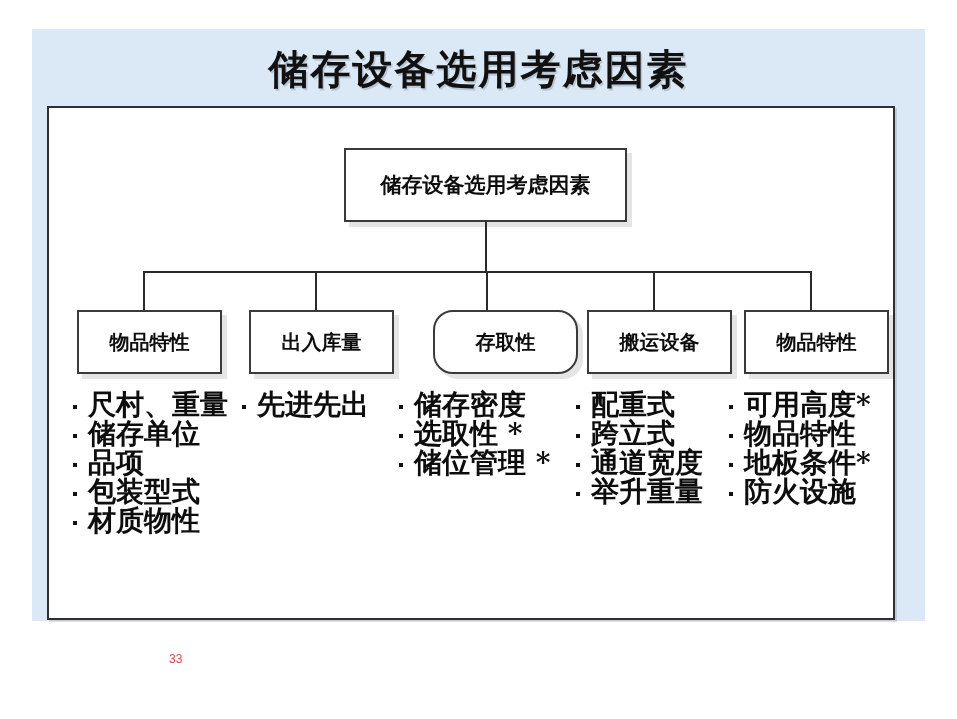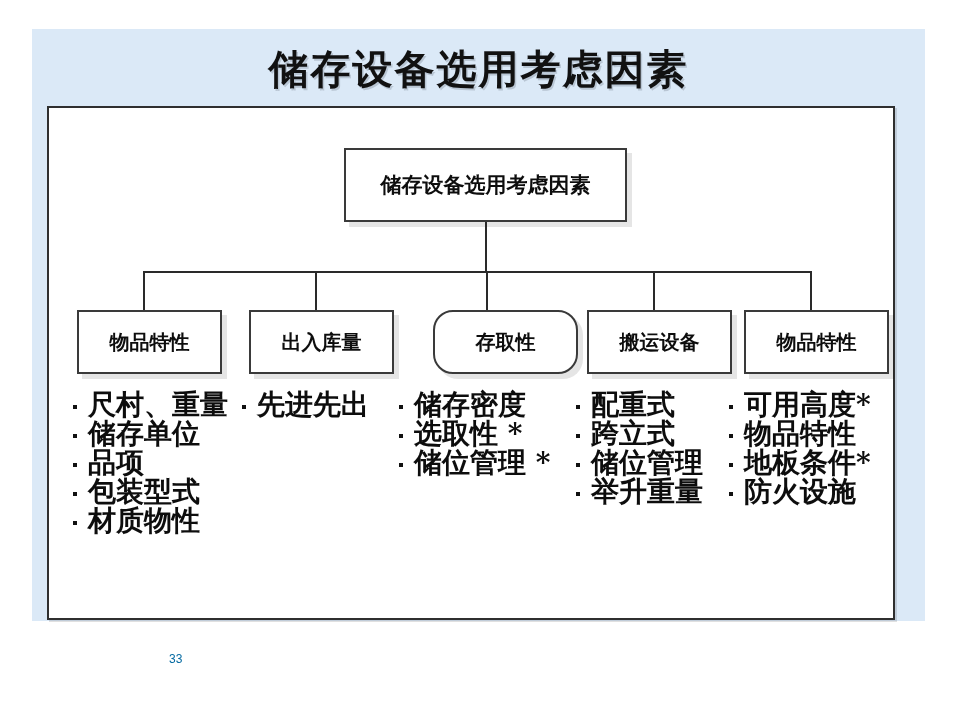--- a/index.html
+++ b/index.html
@@ -74,21 +74,21 @@
   }
   .col1{left:24px;}
   .col2{left:193px;}
   .col3{left:350px;}
   .col4{left:527px;}
   .col5{left:680px;}
 
   .page-num{
     position:absolute;left:169px;top:652px;
     font-family:"Liberation Sans",sans-serif;
-    font-size:12px;color:#0369a1;
+    font-size:12px;color:#ef4444;
   }
 </style>
 </head>
 <body>
 
 <div id="slide">
 
   <div class="slide-bg"></div>
 
   <div class="slide-title">储存设备选用考虑因素</div>
@@ -170,21 +170,21 @@
             <li>
                 <span class="bullet"></span>
                 <span>配重式</span>
               </li>
             <li>
                 <span class="bullet"></span>
                 <span>跨立式</span>
               </li>
             <li>
                 <span class="bullet"></span>
-                <span>储位管理</span>
+                <span>通道宽度</span>
               </li>
             <li>
                 <span class="bullet"></span>
                 <span>举升重量</span>
               </li>
           </ul>
         </div>
 
         <div class="col col5">
           <ul>

